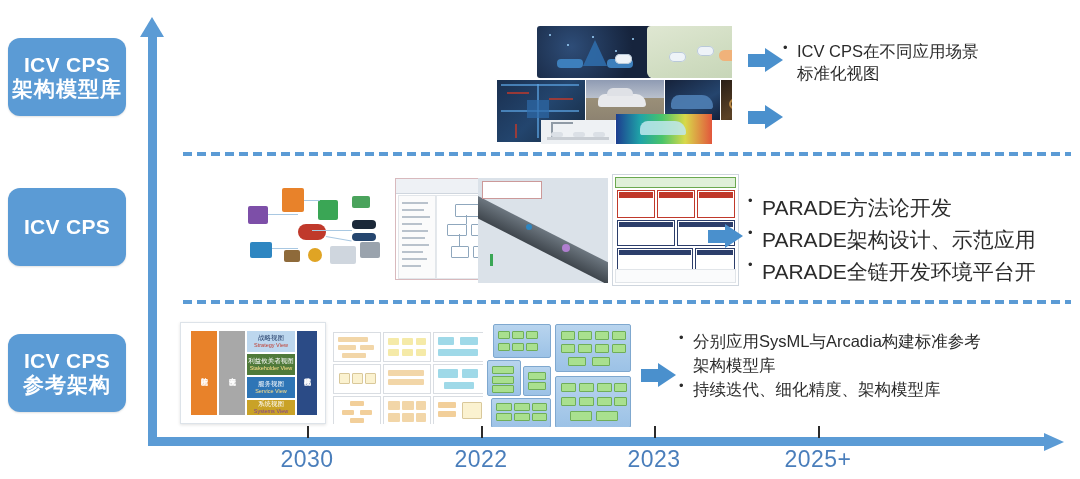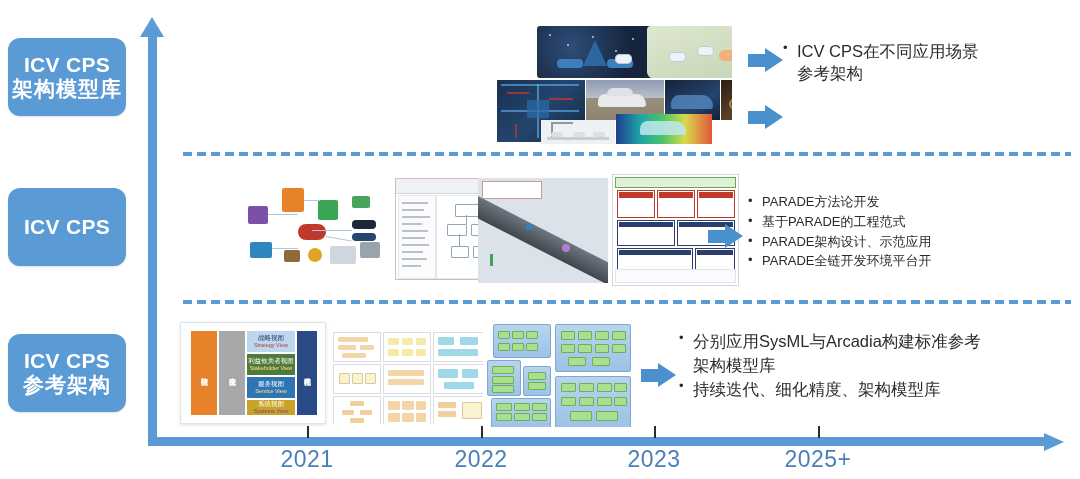--- a/index.html
+++ b/index.html
@@ -79,21 +79,21 @@
   .bullets ul{margin:0;padding:0;list-style:none;}
   .bullets li{
     position:relative;padding-left:14px;margin:0;
     white-space:pre-line;
   }
   .bullets li:before{
     content:"\2022";position:absolute;left:0;top:-1px;color:#2b2b2b;font-size:13px;
   }
   .b-r1{left:783px;top:40px;font-size:16.5px;line-height:1.35;}
   .b-r1 li+li{margin-top:20px;}
-  .b-r2{left:748px;top:192px;font-size:13px;line-height:1.52;}
+  .b-r2{left:748px;top:192px;font-size:21px;line-height:1.52;}
   .b-r3{left:679px;top:330px;font-size:16.5px;line-height:1.45;}
 
   
   .art{position:absolute;overflow:hidden;}
   .r1art{left:497px;top:24px;width:235px;height:120px;background:#ffffff;}
   .r1-sky{position:absolute;left:40px;top:2px;width:115px;height:52px;
     background:radial-gradient(circle at 30% 40%,#2e4d78 0%,#16243d 70%);border-radius:3px;}
   .r1-star{position:absolute;width:2px;height:2px;background:#9fd6ff;border-radius:50%;}
   .r1-map{position:absolute;left:150px;top:2px;width:105px;height:52px;
     background:linear-gradient(160deg,#dfe7d2 0%,#cfdcc0 60%,#c5d4b6 100%);
@@ -178,21 +178,21 @@
   <div class="v-axis-head"></div>
   <div class="v-axis-line"></div>
   <div class="h-axis-line"></div>
   <div class="h-axis-head"></div>
 
   <div class="tick" style="left:307px"></div>
   <div class="tick" style="left:481px"></div>
   <div class="tick" style="left:654px"></div>
   <div class="tick" style="left:818px"></div>
 
-  <div class="year" style="left:307px">2021</div>
+  <div class="year" style="left:307px">2030</div>
   <div class="year" style="left:481px">2022</div>
   <div class="year" style="left:654px">2023</div>
   <div class="year" style="left:818px">2025+</div>
 
   <div class="sep" style="top:152px"></div>
   <div class="sep" style="top:300px"></div>
 
   <div class="pill" style="top:38px">
     <div class="l1">ICV CPS</div>
     <div class="l2">架构模型库</div>
@@ -253,21 +253,21 @@
       <div class="head"></div>
   </div>
   <div class="arrowblk" style="left:748px;top:105px">
     <div class="shaft"></div>
       <div class="head"></div>
   </div>
 
   <div class="bullets b-r1">
     <ul>
       <li>ICV CPS在不同应用场景
-参考架构</li>
+标准化视图</li>
     </ul>
   </div>
 
   <div class="pill" style="top:188px">
     <div class="l1">ICV CPS</div>
   </div>
 
   <div class="art r2art1">
     <div class="nd" style="left:8px;top:26px;width:20px;height:18px;background:#7d4fa8"></div>
     <div class="nd" style="left:42px;top:8px;width:22px;height:24px;background:#e8822a"></div>
@@ -348,21 +348,20 @@
   </div>
 
   <div class="arrowblk" style="left:708px;top:224px">
     <div class="shaft"></div>
       <div class="head"></div>
   </div>
 
   <div class="bullets b-r2">
     <ul>
       <li>PARADE方法论开发</li>
-      <li>基于PARADE的工程范式</li>
       <li>PARADE架构设计、示范应用</li>
       <li>PARADE全链开发环境平台开</li>
     </ul>
   </div>
 
   <div class="pill" style="top:334px">
     <div class="l1">ICV CPS</div>
     <div class="l2">参考架构</div>
   </div>
 

